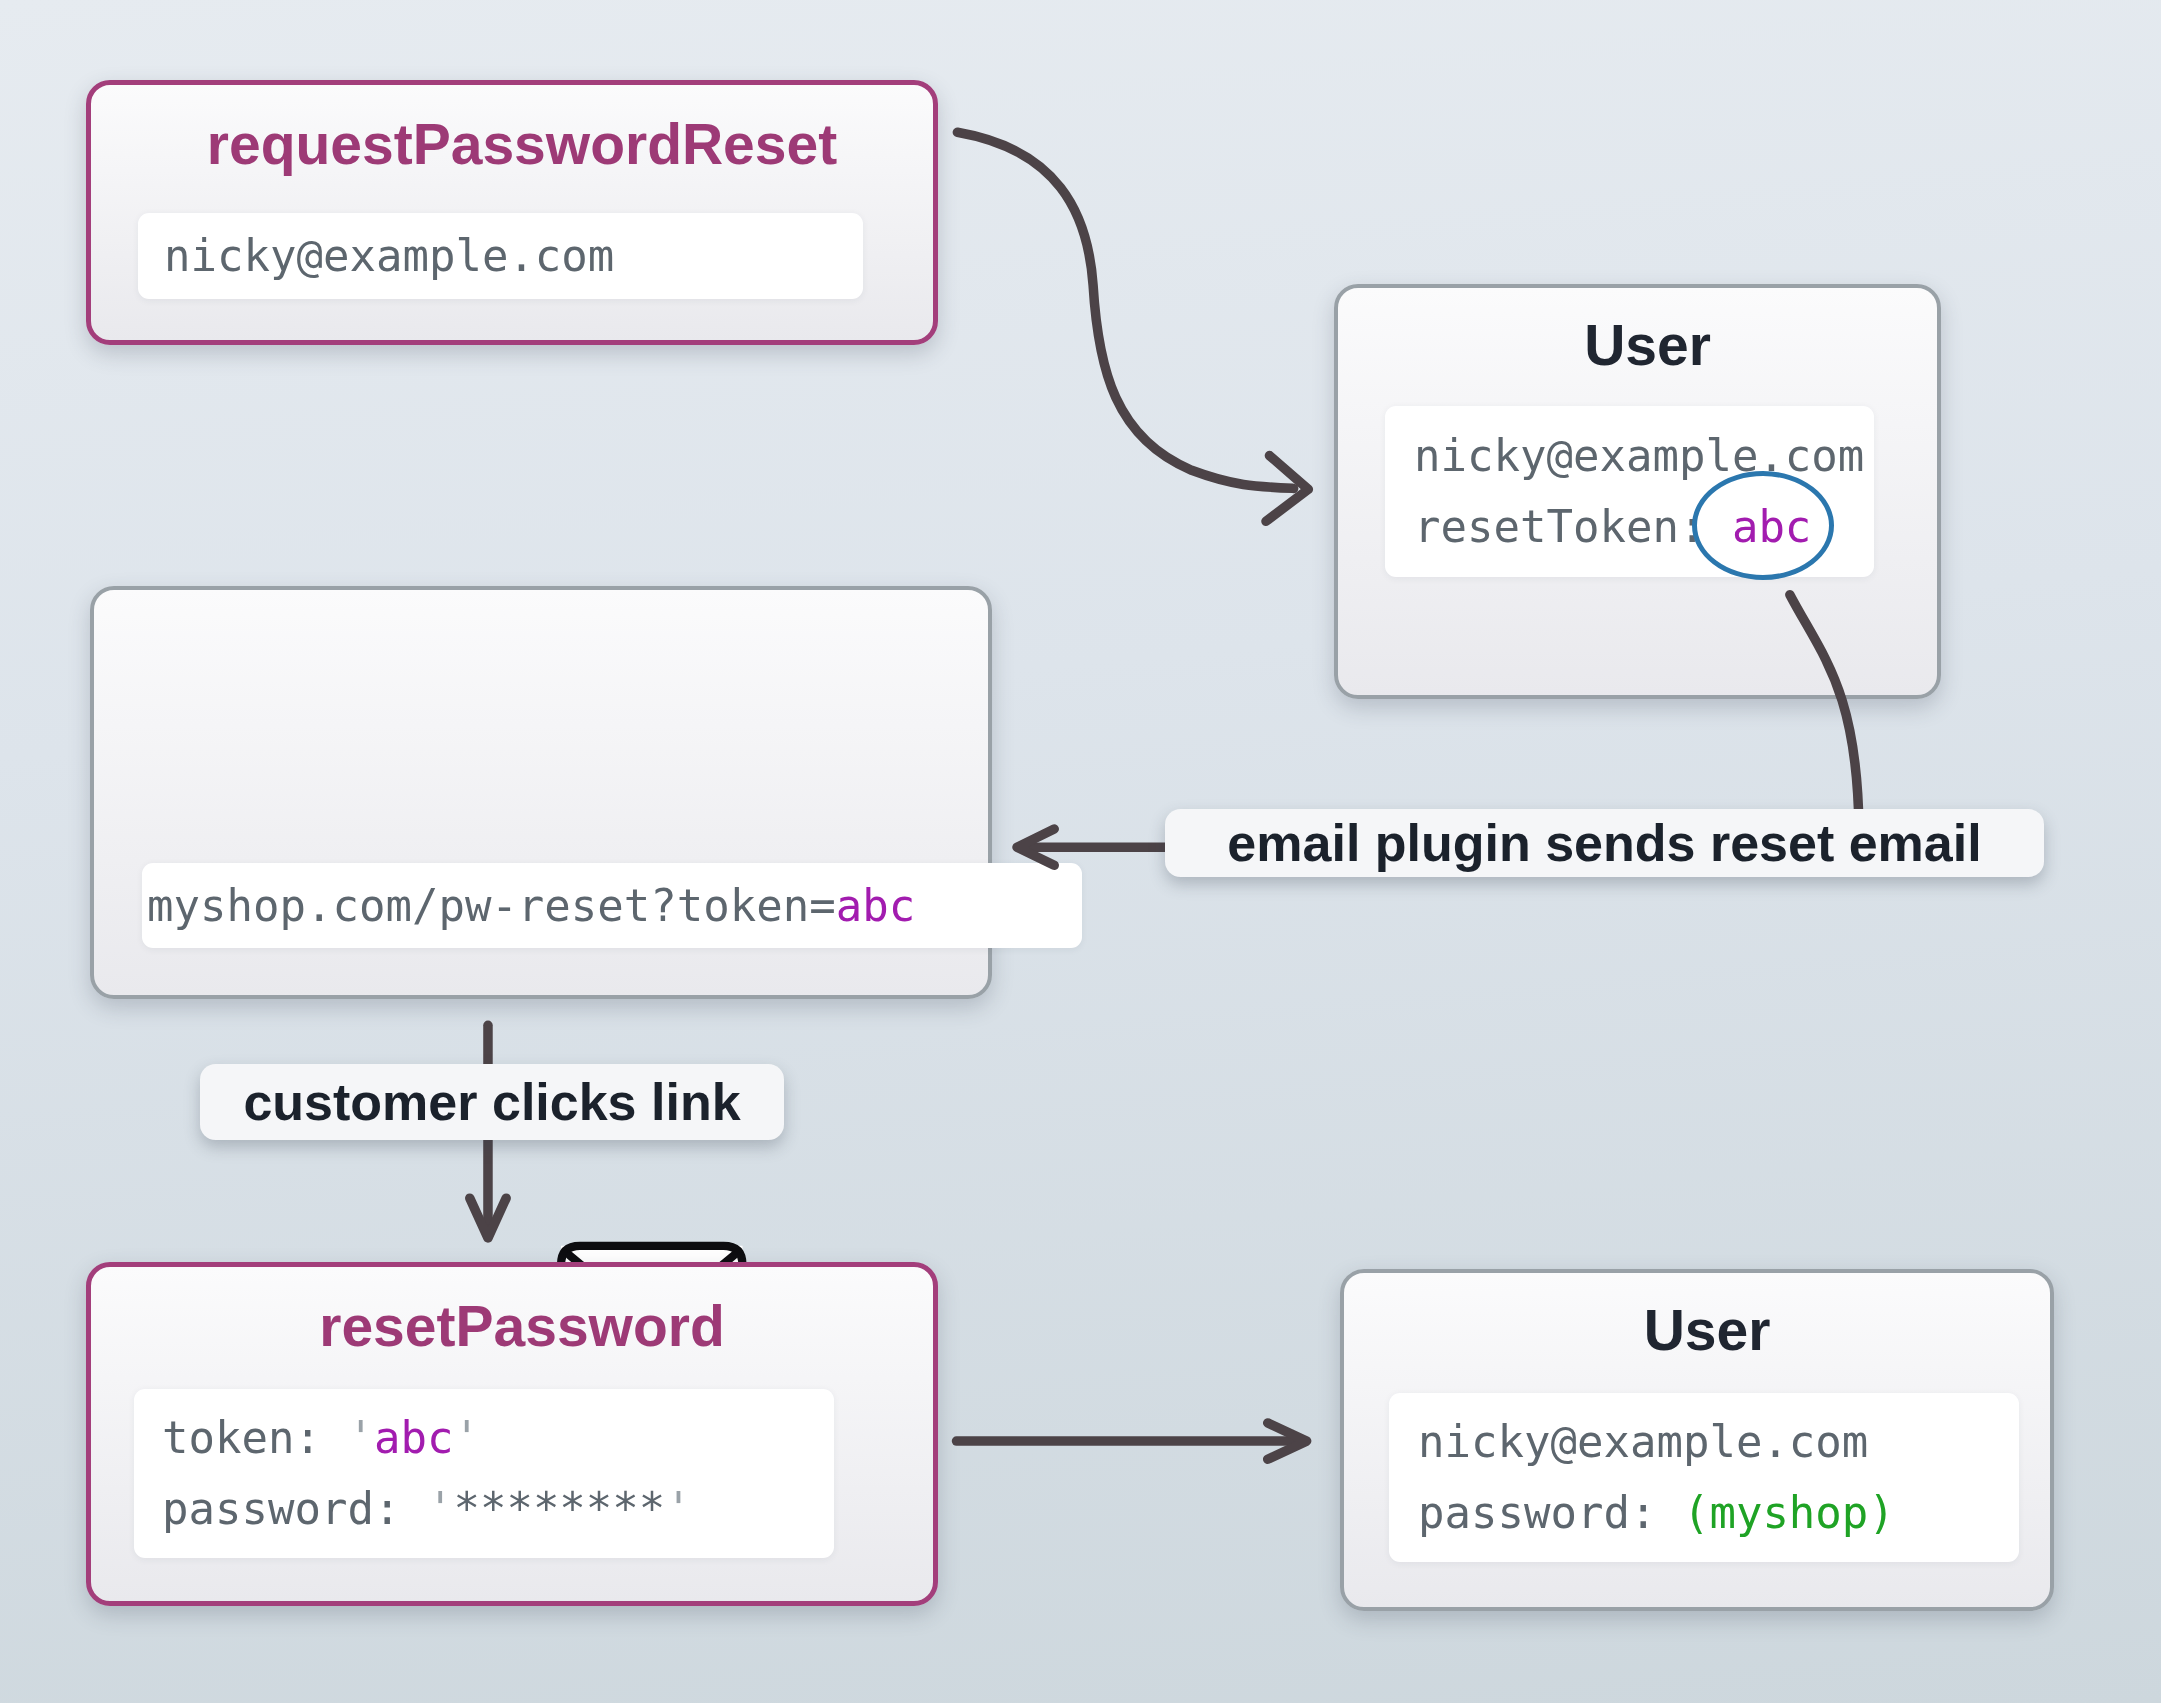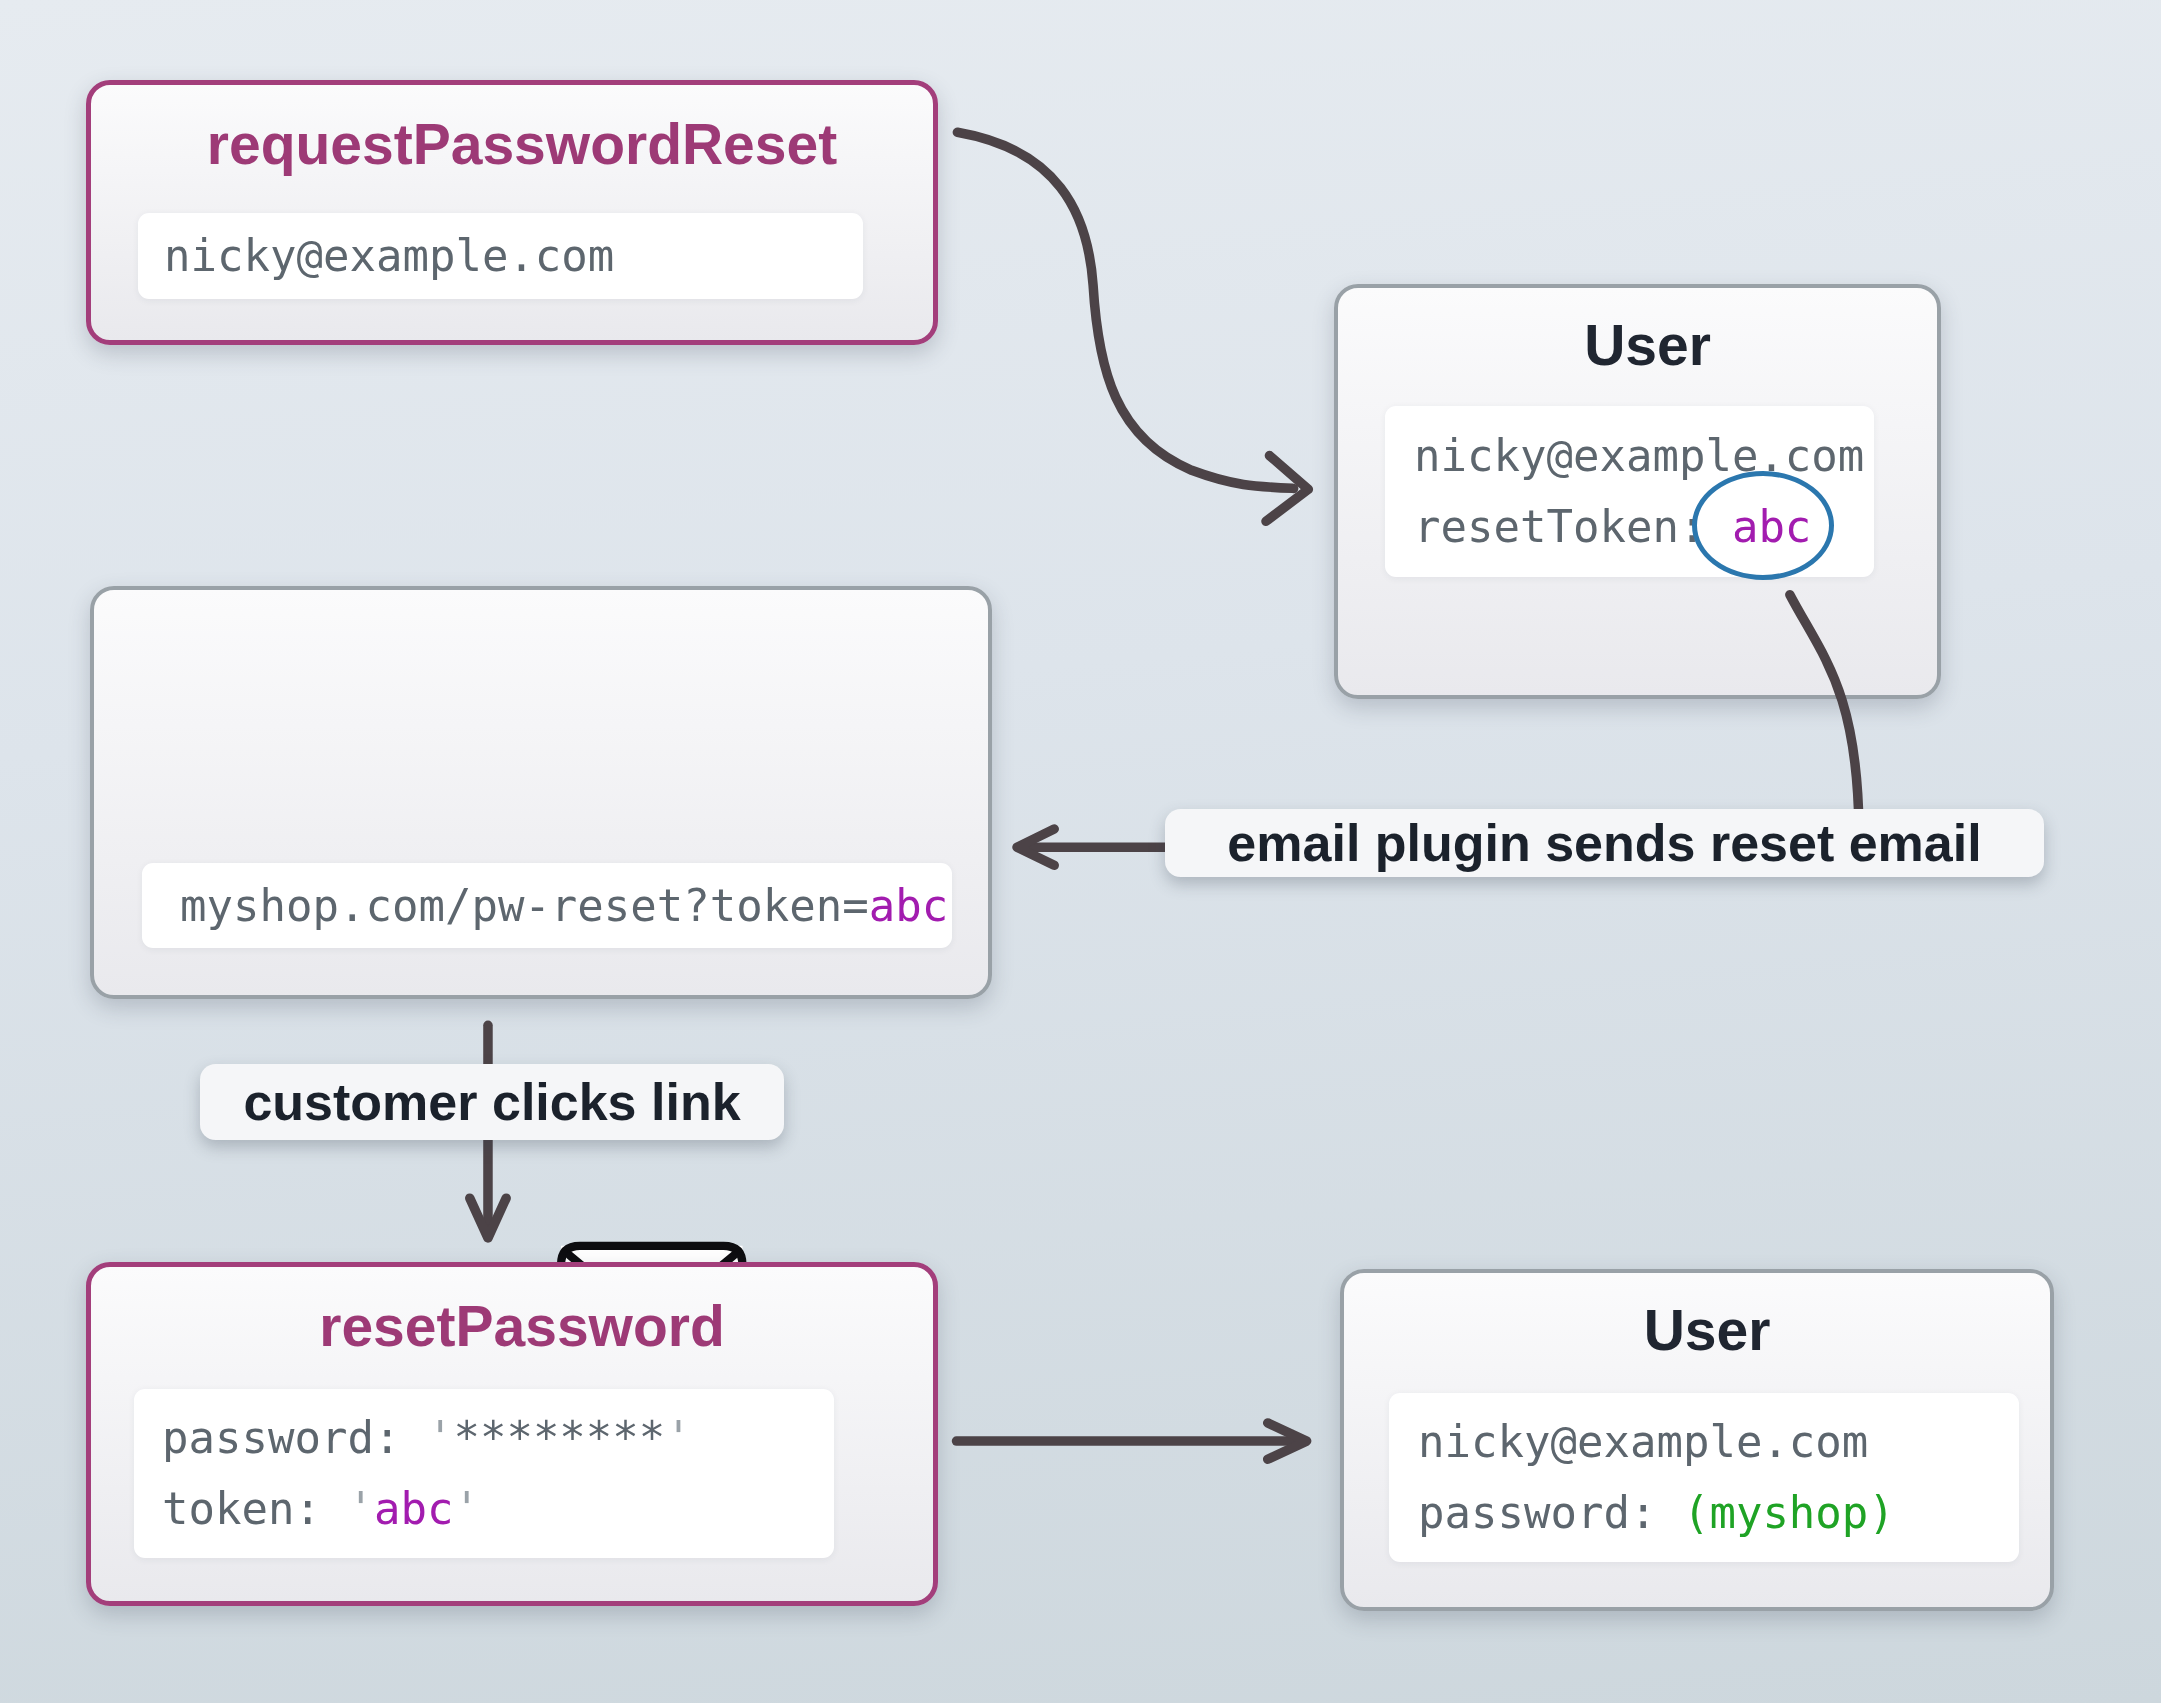--- a/index.html
+++ b/index.html
@@ -110,38 +110,38 @@
 
   <div class="card gray z1" style="left:90px;top:586px;width:902px;height:413px;">
     <svg class="mail-icon" width="223" height="144" viewBox="0 0 258 166" fill="none" stroke="#0d0d10" stroke-width="9.5" stroke-linecap="round" stroke-linejoin="round">
       <path d="M 37 18 H 247 V 158 H 37 Z" fill="#ffffff" stroke="none" rx="22"></path>
       <path d="M 37 56 L 37 40 Q 37 18 59 18 L 225 18 Q 247 18 247 40 L 247 136 Q 247 158 225 158 L 59 158 Q 37 158 37 136 L 37 122"></path>
       <path d="M 47 29 L 142 108 L 237 29"></path>
       <path d="M 47 148 L 142 90 L 237 148"></path>
       <path stroke-width="12" d="M 19 72 H 61"></path>
       <path stroke-width="12" d="M 4 103 H 61"></path>
     </svg>
-    <div class="pill" style="left:48px;top:273px;width:810px;height:85px;padding-left:38px;justify-content:center;">
+    <div class="pill" style="left:48px;top:273px;width:940px;height:85px;padding-left:5px;justify-content:center;">
       <span class="mono-line"><span>myshop.com/pw-reset?token=</span><span class="tok-blue">abc</span></span>
     </div>
   </div>
 
   <div class="float-label" style="left:1165px;top:809px;width:879px;height:68px;">
     <span>email plugin sends reset email</span>
   </div>
 
   <div class="float-label" style="left:200px;top:1064px;width:584px;height:76px;">
     <span>customer clicks link</span>
   </div>
 
   <div class="card purple z1" style="left:86px;top:1262px;width:852px;height:344px;">
     <div class="card-title purple-t" style="margin-top:31px;">resetPassword</div>
     <div class="pill" style="left:43px;top:122px;width:700px;height:169px;padding-left:28px;">
+      <span class="mono-line"><span>token: </span><span class="tok-quote">'</span><span class="tok-blue">abc</span><span class="tok-quote">'</span></span>
       <span class="mono-line"><span>password: </span><span class="tok-quote">'</span><span>********</span><span class="tok-quote">'</span></span>
-      <span class="mono-line"><span>token: </span><span class="tok-quote">'</span><span class="tok-blue">abc</span><span class="tok-quote">'</span></span>
     </div>
   </div>
 
   <div class="card gray z1" style="left:1340px;top:1269px;width:714px;height:342px;">
     <div class="card-title dark-t" style="margin-top:29px;">User</div>
     <div class="pill" style="left:45px;top:120px;width:630px;height:169px;padding-left:29px;">
       <span class="mono-line">nicky@example.com</span>
       <span class="mono-line"><span>password: </span><span class="tok-green">(myshop)</span></span>
     </div>
   </div>

